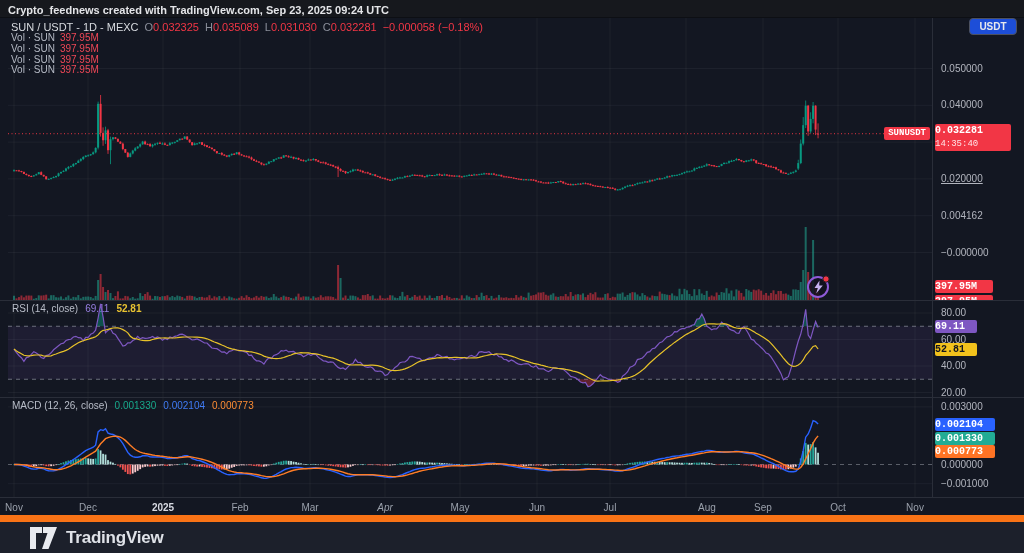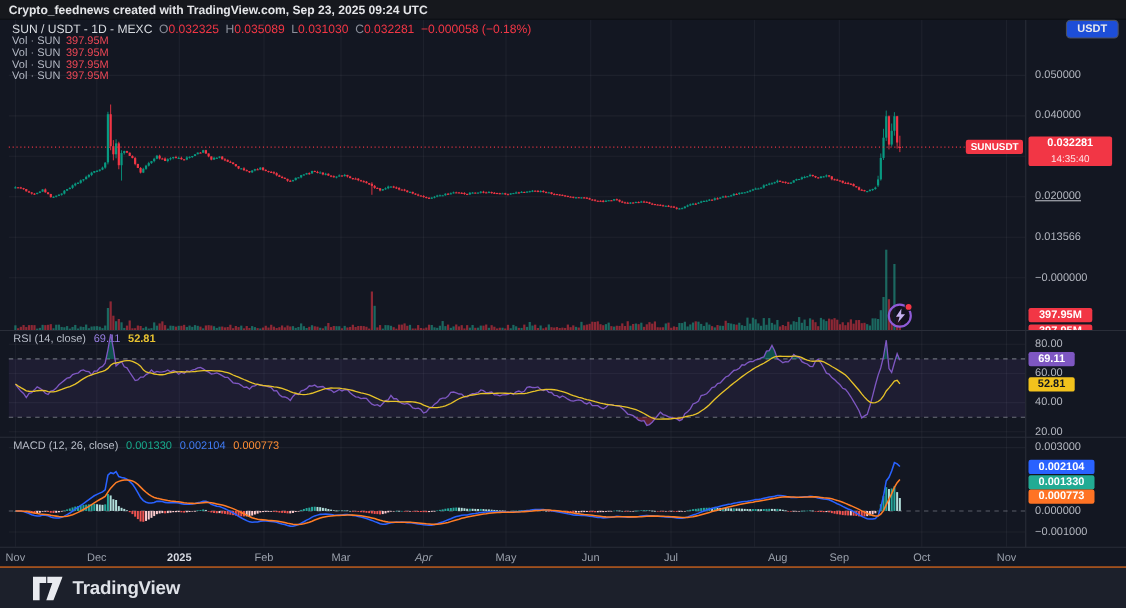--- a/index.html
+++ b/index.html
@@ -25,42 +25,42 @@
   .rsi-v1{color:#977ee2;margin-left:7px;}
   .rsi-v2{color:#e8c231;margin-left:7px;font-weight:700;}
   .macd-v1{color:#17a98b;margin-left:7px;}
   .macd-v2{color:#3f7bf5;margin-left:7px;}
   .macd-v3{color:#ff8d33;margin-left:7px;}
   .usdt-btn{position:absolute;left:969px;top:18px;width:48px;height:17px;background:#1d4ed8;
             border:1px solid #5055633;border:1px solid #4c5160;border-radius:4px;color:#e8e9ed;
             font-size:10px;font-weight:700;font-family:"Liberation Sans",sans-serif;z-index:6;
             display:flex;align-items:center;justify-content:center;padding:0;}
   .badge{position:absolute;z-index:4;font-size:10px;font-weight:700;color:#fff;border-radius:2px;
-         height:13px;line-height:13px;text-align:center;}
+         height:13px;line-height:13px;font-family:Liberation Mono, monospace;}
   #badge-symbol{right:94px;top:127px;background:#f23645;padding:0 4px;font-size:9px;}
   #badge-price{left:935px;top:124px;width:76px;background:#f23645;height:27px;line-height:normal;}
   #badge-price .p{display:block;font-size:10px;line-height:14px;}
   #badge-price .cd{display:block;font-size:9px;line-height:12px;font-weight:400;color:#ffe3e6;}
   #badge-vol{left:935px;top:280px;width:58px;background:#f23645;}
   #badge-vol2{left:935px;top:295px;width:58px;height:5px;overflow:hidden;background:#f23645;
               line-height:13px;border-radius:2px 2px 0 0;}
   #badge-rsi{left:935px;top:320px;width:42px;background:#7e57c2;}
   #badge-rsima{left:935px;top:343px;width:42px;background:#f2c21c;color:#14171f;}
   #badge-macd{left:935px;top:418px;width:60px;background:#2962ff;}
   #badge-hist{left:935px;top:432px;width:60px;background:#22ab94;}
   #badge-sig{left:935px;top:445px;width:60px;background:#ff7324;}
   .y-label{position:absolute;left:941px;color:#b2b5be;font-size:10px;z-index:2;}
   .t-label{position:absolute;top:502px;transform:translateX(-50%);color:#9aa0ab;font-size:10px;z-index:2;}
   .t-label.major{color:#d7dae2;font-weight:700;}
   .hitzone{position:absolute;z-index:3;}
   #price-axis-zone{left:933px;top:18px;width:91px;height:480px;}
   #time-axis-zone{left:0;top:498px;width:1024px;height:17px;}
   #lightning{position:absolute;left:805px;top:273px;width:27px;height:27px;z-index:4;}
   .footer{position:absolute;left:0;top:515px;width:1024px;height:38px;background:#1c202b;
-          border-top:1px solid #f97316;box-sizing:border-box;display:flex;align-items:center;z-index:5;}
+          border-top:7px solid #f97316;box-sizing:border-box;display:flex;align-items:center;z-index:5;}
   .footer .logo{margin-left:30px;display:flex;align-items:center;}
   .footer .brand{margin-left:9px;color:#dfe2e8;font-size:17px;font-weight:700;letter-spacing:-0.2px;}
 </style>
 </head>
 <body>
 
 <div class="screen">
 
   <div class="topbar">
     <span>Crypto_feednews created with TradingView.com, Sep 23, 2025 09:24 UTC</span>
@@ -1472,21 +1472,21 @@
     <circle cx="21" cy="6" r="3.2" fill="#f23645" stroke="#131722" stroke-width="1"></circle>
   </svg>
 
   <div class="hitzone" id="price-axis-zone"></div>
   <div class="hitzone" id="time-axis-zone"></div>
   <div class="overlay" id="labels-overlay">
       <div class="y-label" style="top: 62.5px;">0.050000</div>
       <div class="y-label" style="top: 99.3px;">0.040000</div>
       <div class="y-label" style="top: 136.1px;">0.030000</div>
       <div class="y-label" style="top: 172.9px; text-decoration: underline;">0.020000</div>
-      <div class="y-label" style="top: 209.7px;">0.013566</div>
+      <div class="y-label" style="top: 209.7px;">0.004162</div>
       <div class="y-label" style="top: 246.5px;">−0.000000</div>
       <div class="y-label" style="top: 307px;">80.00</div>
       <div class="y-label" style="top: 333.5px;">60.00</div>
       <div class="y-label" style="top: 360px;">40.00</div>
       <div class="y-label" style="top: 386.5px;">20.00</div>
       <div class="y-label" style="top: 400.9px;">0.003000</div>
       <div class="y-label" style="top: 458.5px;">0.000000</div>
       <div class="y-label" style="top: 477.7px;">−0.001000</div>
       <div class="t-label" style="left: 14px;">Nov</div>
       <div class="t-label" style="left: 88px;">Dec</div>

